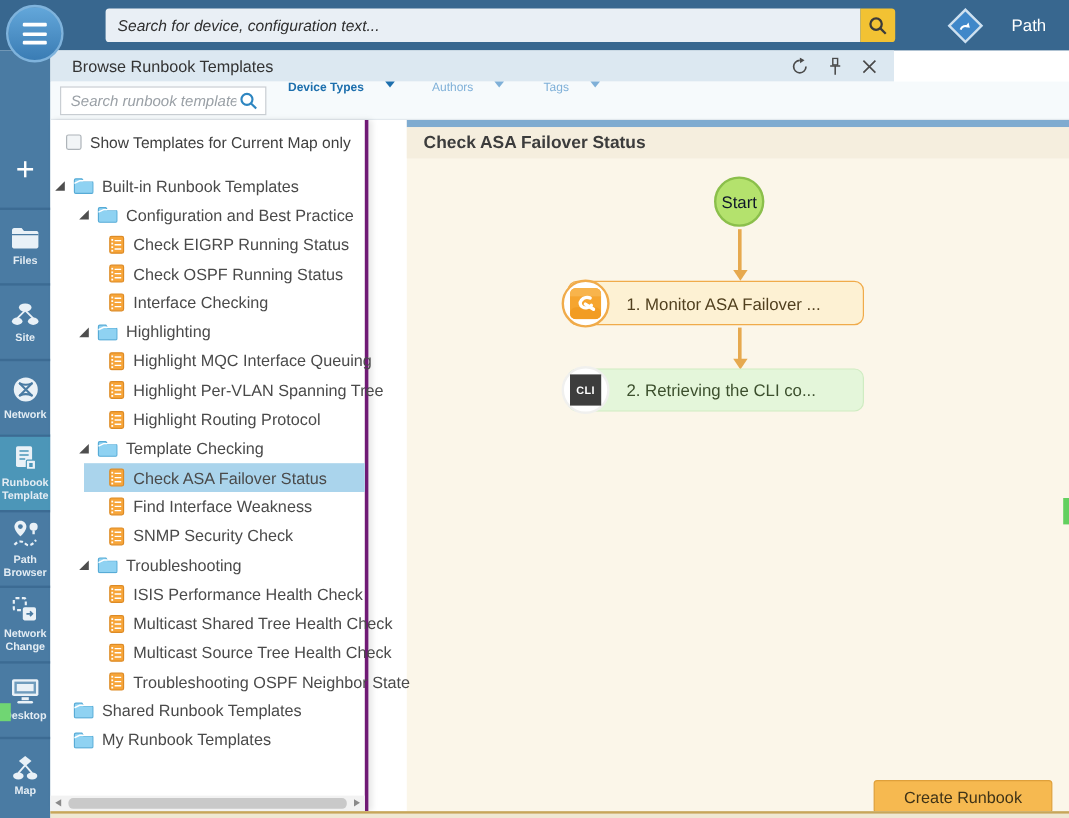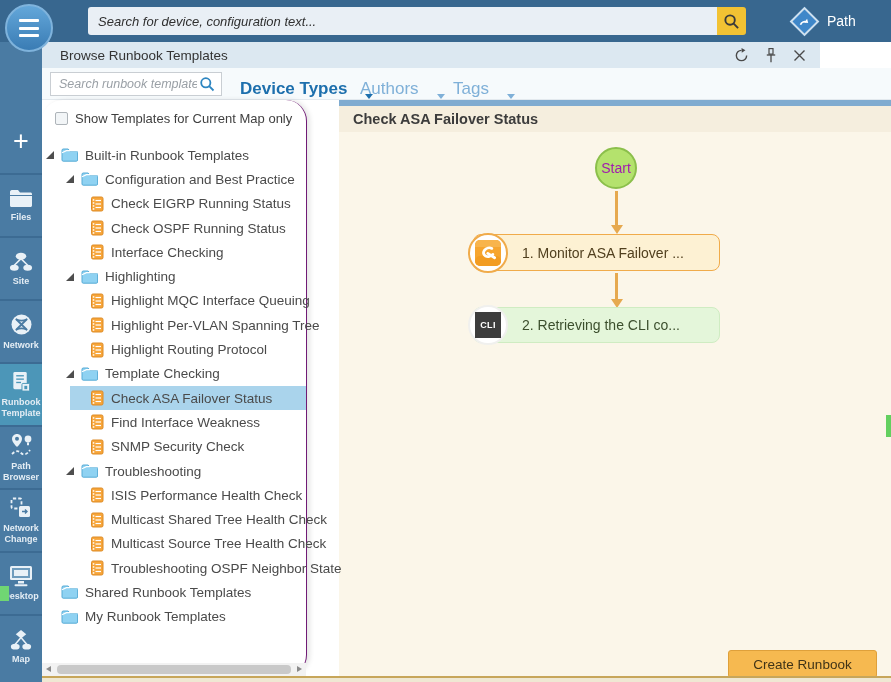--- a/index.html
+++ b/index.html
@@ -12,61 +12,61 @@
        background:linear-gradient(180deg,#63a7da,#3a7cb4);border:2px solid #7fb3dc;box-sizing:border-box;
        display:flex;flex-direction:column;align-items:center;justify-content:center;z-index:40;cursor:pointer;}
   .hamburger{display:flex;flex-direction:column;align-items:center;}
   .hamburger span{display:block;width:20px;height:3px;background:#fff;border-radius:1px;margin:2.2px 0;}
   .global-search{position:absolute;left:88px;top:7px;width:658px;height:28px;display:flex;}
   .global-search input{flex:1;height:28px;border:none;outline:none;background:#e9eff5;
        border-radius:3px 0 0 3px;padding:0 10px;font-style:italic;font-size:13px;color:#15803d;font-family:inherit;}
   .global-search input::placeholder{color:#2f2f2f;opacity:1;}
   .gs-btn{width:29px;height:28px;background:#f2c233;border:none;border-radius:0 3px 3px 0;
        display:flex;align-items:center;justify-content:center;cursor:pointer;padding:0;}
-  .path-btn{position:absolute;left:786px;top:0;height:42px;display:flex;align-items:center;gap:12px;cursor:pointer;padding:0 8px;}
+  .path-btn{position:absolute;left:786px;top:0;height:42px;display:flex;align-items:center;gap:28px;cursor:pointer;padding:0 8px;}
   .path-diamond{width:21px;height:21px;background:#3f87c9;border:2px solid #cfe0ee;transform:rotate(45deg);
        box-sizing:border-box;display:flex;align-items:center;justify-content:center;}
   .path-diamond svg{transform:rotate(-45deg);}
   .path-label{color:#fff;font-size:14px;}
 
   
   .sidebar{position:absolute;left:0;top:42px;width:42px;height:640px;background:#4a7ba3;}
   .sb-spacer{height:68px;}
   .sb-tile{height:63px;display:flex;flex-direction:column;align-items:center;justify-content:center;cursor:pointer;box-sizing:border-box;}
   .sb-tile + .sb-tile{border-top:2px solid #3c6b93;}
   .sb-tile.active{background:#4c96b8;}
   .sb-icon{display:flex;align-items:center;justify-content:center;}
   .sb-icon.plus{font-size:27px;color:#fff;line-height:1;font-weight:400;}
   .sb-label{font-size:9px;font-weight:bold;color:#e4edf4;text-align:center;line-height:1.2;margin-top:4px;width:41px;}
   .sidebar-badge{position:absolute;left:0;top:586px;width:9px;height:15px;background:#70d673;z-index:5;}
 
   
-  .panel-header{position:absolute;left:42px;top:42px;width:778px;height:26px;background:#dce8f1;
+  .panel-header{position:absolute;left:42px;top:42px;width:703px;height:26px;background:#dce8f1;
        display:flex;align-items:center;box-sizing:border-box;padding:0 14px 0 18px;}
   .panel-title{font-size:13.5px;color:#333;}
   .panel-actions{margin-left:auto;display:flex;align-items:center;gap:17px;}
   .panel-actions .pa{display:flex;cursor:pointer;}
 
   
   .filter-row{position:absolute;left:42px;top:68px;width:849px;height:32px;background:#f6fafc;
        border-bottom:1px solid #e3e9ee;box-sizing:border-box;}
   .tpl-search{position:absolute;left:8px;top:4px;width:172px;height:24px;border:1px solid #c9ced3;background:#fff;
        display:flex;align-items:center;box-sizing:border-box;}
   .tpl-search input{flex:1;min-width:0;border:none;outline:none;padding:0 2px 0 8px;font-style:italic;
        font-size:12.5px;color:#9aa0a6;background:transparent;font-family:inherit;}
   .tpl-search input::placeholder{color:#9aa0a6;opacity:1;}
   .tpl-search-icon{width:22px;display:flex;align-items:center;cursor:pointer;}
-  .dd{position:absolute;top:0;height:31px;display:flex;align-items:flex-end;gap:18px;font-size:17px;color:#7fb0d8;cursor:pointer;}
+  .dd{position:absolute;top:0;height:31px;display:flex;align-items:flex-start;gap:18px;font-size:10px;color:#7fb0d8;cursor:pointer;}
   .dd.primary{color:#1d6fad;font-weight:bold;}
   .dd .caret-down{width:0;height:0;border-left:4px solid transparent;border-right:4px solid transparent;border-top:5px solid currentColor;}
   .dd-device{left:198px;} .dd-authors{left:318px;} .dd-tags{left:411px;}
 
   
   .tree-panel{position:absolute;left:42px;top:100px;width:265px;height:576px;background:#fff;
-       border-right:1px solid #701a75;box-shadow:3px 0 5px rgba(0,0,0,0.10);box-sizing:border-box;border-radius:21px;}
+       border-right:3px solid #701a75;box-shadow:3px 0 5px rgba(0,0,0,0.10);box-sizing:border-box;}
   .check-row{position:absolute;left:13px;top:11px;display:flex;align-items:center;gap:7px;
        font-size:13px;color:#3f3f3f;cursor:pointer;}
   .checkbox{width:13px;height:13px;border:1px solid #aeb4b9;background:#f2f5f7;border-radius:2px;box-sizing:border-box;flex:none;}
   .tree{position:absolute;left:0;top:43px;width:100%;}
   .tree-row{position:relative;height:24.3px;display:flex;align-items:center;font-size:13.5px;color:#4a4a4a;
        cursor:pointer;box-sizing:border-box;white-space:nowrap;}
   .tree-row.lvl0{padding-left:4px;} .tree-row.lvl1{padding-left:24px;} .tree-row.lvl2{padding-left:48px;}
   .tree-row.selected::before{content:'';position:absolute;left:28px;right:0;top:0;bottom:0;background:#aad4ec;}
   .tree-row > *{position:relative;z-index:1;}
   .tree-caret{width:8px;height:8px;margin-right:7px;flex:none;position:relative;}
@@ -82,21 +82,21 @@
   .sb-thumb{flex:1;height:9px;background:#c9c9c9;border-radius:4px;margin:0 2px;cursor:pointer;}
 
   
   .right-panel{position:absolute;left:339px;top:100px;width:552px;height:576px;background:#fbf6e9;}
   .blue-strip{position:absolute;left:0;top:0;width:100%;height:6px;background:#7fabd0;}
   .wf-header{position:absolute;left:0;top:6px;width:100%;height:26px;background:#f5eede;display:flex;align-items:center;
        padding-left:14px;box-sizing:border-box;font-size:14.5px;font-weight:bold;color:#3c3c3c;}
   .canvas{position:absolute;left:0;top:32px;width:100%;height:544px;}
   .start-node{position:absolute;left:256px;top:15px;width:42px;height:42px;border-radius:50%;
        background:#b4e26d;border:2px solid #8bbf4b;box-sizing:border-box;display:flex;align-items:center;
-       justify-content:center;font-size:14px;color:#a21caf;cursor:pointer;}
+       justify-content:center;font-size:14px;color:#0f172a;cursor:pointer;}
   .wf-arrow{position:absolute;left:276px;width:3px;background:#e6a94f;}
   .wf-arrow.a1{top:59px;height:35px;} .wf-arrow.a2{top:141px;height:27px;}
   .wf-arrow::after{content:'';position:absolute;left:-4.5px;bottom:-8px;
        border-left:6px solid transparent;border-right:6px solid transparent;border-top:9px solid #e6a94f;}
   .node{position:absolute;left:134px;width:247px;display:flex;align-items:center;box-sizing:border-box;
        border-radius:8px;padding-left:48px;font-size:14px;cursor:pointer;}
   .node.n1{top:102px;height:37px;background:#fdf1d3;border:1.5px solid #f0ab4a;color:#51401f;}
   .node.n2{top:175px;height:36px;background:#e4f6da;border:1.5px solid #cfecc2;color:#3c4f2d;}
   .node-badge{position:absolute;width:40px;height:40px;border-radius:50%;background:#fff;box-sizing:border-box;
        display:flex;align-items:center;justify-content:center;z-index:2;}

